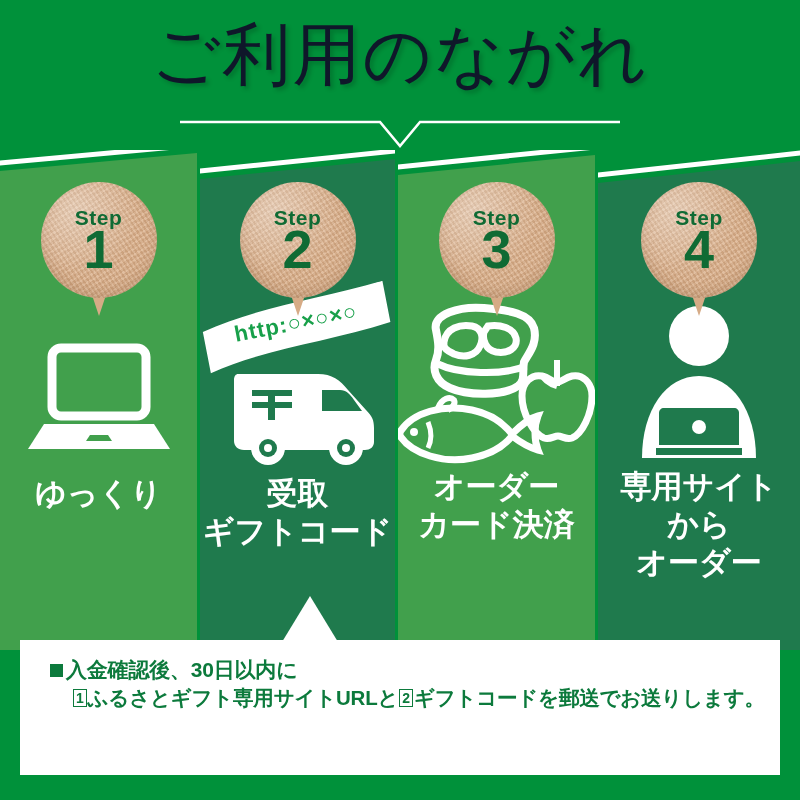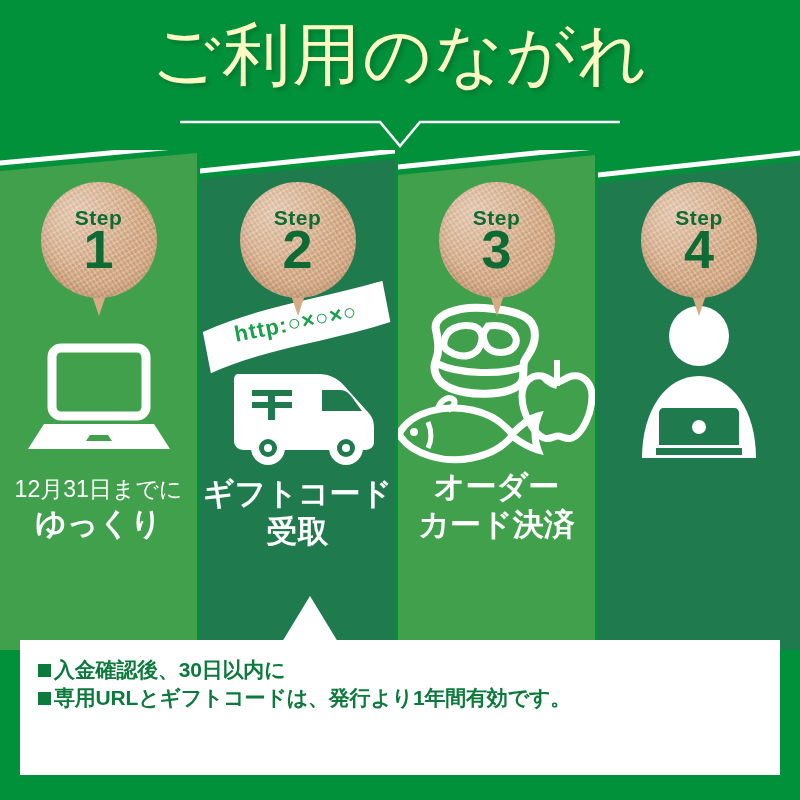--- a/index.html
+++ b/index.html
@@ -9,21 +9,21 @@
     background:#00913a;
     overflow:hidden;
   }
   #stage{position:relative;width:800px;height:800px;overflow:hidden;background:#00913a;}
 
   
   .header{position:absolute;left:0;top:0;width:800px;height:170px;}
   .title{
     position:absolute;left:0;top:18px;width:800px;text-align:center;
     font-family:"Liberation Serif","DejaVu Serif",serif;
-    font-size:68px;line-height:1.1;color:#fef9c3;letter-spacing:2px;
+    font-size:68px;line-height:1.1;color:#0f172a;letter-spacing:2px;
     text-shadow:3px 3px 4px rgba(0,0,0,.18);
     white-space:nowrap;
   }
   .divider{position:absolute;left:180px;top:118px;width:440px;height:34px;}
 
   
   .panels{position:absolute;left:0;top:150px;width:800px;height:500px;}
   .panel{position:absolute;top:0;height:500px;overflow:hidden;}
   .panel .skin{position:absolute;left:-10px;width:calc(100% + 20px);height:560px;}
   .p1{left:0px;width:197px;}
@@ -77,21 +77,21 @@
     position:absolute;left:282px;top:596px;width:0;height:0;
     border-left:28px solid transparent;border-right:28px solid transparent;
     border-bottom:46px solid #ffffff;z-index:8;
   }
 
   
   .note{
     position:absolute;left:20px;top:640px;width:760px;height:135px;
     background:#ffffff;z-index:9;
   }
-  .note-inner{padding:16px 14px 0 18px;}
+  .note-inner{padding:16px 14px 0 30px;}
   .note-line{
     color:#0c7a3c;font-size:21px;font-weight:bold;line-height:1.34;
     white-space:nowrap;letter-spacing:-0.2px;
   }
   .note-line.indent{padding-left:22px;font-size:20.5px;}
   .sq{display:inline-block;width:13px;height:13px;background:#0c7a3c;margin-right:3px;}
   .boxnum{
     display:inline-block;border:1.6px solid #0c7a3c;font-size:14px;line-height:1;
     padding:1px 2px;margin:0 1px;vertical-align:2px;font-weight:bold;
   }
@@ -125,21 +125,20 @@
 
         <div class="icon-zone">
           <svg viewBox="0 0 197 170" width="197" height="170">
             <rect x="52" y="48" width="94" height="68" rx="9" fill="none" stroke="#ffffff" stroke-width="9"></rect>
             <path d="M44 124 L154 124 L170 149 L28 149 Z" fill="#ffffff"></path>
             <path d="M86 141 L90 135 L108 135 L112 141 Z" fill="#41a04c"></path>
           </svg>
         </div>
 
         <div class="caption">
-          <span class="cap-small">12月31日までに</span>
           <span class="cap-big">ゆっくり</span>
         </div>
       </div>
     </div>
 
     <div class="panel p2">
       <svg class="skin" viewBox="0 0 215 560" preserveAspectRatio="none">
         <path d="M0 30 L215 8 L215 560 L0 560 Z" fill="#1f7a4d"></path>
         <path d="M0 22 L215 0" stroke="#ffffff" stroke-width="5" fill="none"></path>
       </svg>
@@ -172,22 +171,22 @@
             <circle cx="68" cy="90" r="17" fill="#ffffff"></circle>
             <circle cx="68" cy="90" r="9" fill="#1f7a4d"></circle>
             <circle cx="68" cy="90" r="4" fill="#ffffff"></circle>
             <circle cx="146" cy="90" r="17" fill="#ffffff"></circle>
             <circle cx="146" cy="90" r="9" fill="#1f7a4d"></circle>
             <circle cx="146" cy="90" r="4" fill="#ffffff"></circle>
           </svg>
         </div>
 
         <div class="caption">
+          <span class="cap-big">受取</span>
           <span class="cap-big">ギフトコード</span>
-          <span class="cap-big">受取</span>
         </div>
       </div>
     </div>
 
     <div class="panel p3">
       <svg class="skin" viewBox="0 0 217 560" preserveAspectRatio="none">
         <path d="M0 26 L217 4 L217 560 L0 560 Z" fill="#41a04c"></path>
         <path d="M0 18 L217 -4" stroke="#ffffff" stroke-width="5" fill="none"></path>
       </svg>
       <div class="panel-body">
@@ -254,31 +253,36 @@
         <div class="icon-zone">
           <svg viewBox="0 0 202 170" width="202" height="170">
             <circle cx="101" cy="36" r="30" fill="#ffffff"></circle>
             <path d="M44 158 C44 110 68 76 101 76 C134 76 158 110 158 158 Z" fill="#ffffff"></path>
             <path d="M66 108 L136 108 C139 108 141 110 141 113 L141 145 L61 145 L61 113 C61 110 63 108 66 108 Z" fill="#1f7a4d"></path>
             <circle cx="101" cy="127" r="7" fill="#ffffff"></circle>
             <rect x="58" y="148" width="86" height="7" fill="#1f7a4d"></rect>
           </svg>
         </div>
 
+        <div class="caption" style="top:318px;">
+          <span class="cap-big">専用サイト</span>
+          <span class="cap-big">から</span>
+          <span class="cap-big">オーダー</span>
+        </div>
       </div>
     </div>
 
   </div>
 
   <div class="note-pointer"></div>
 
   <div class="note">
     <div class="note-inner">
       <div class="note-line">
         <span class="sq"></span><span>入金確認後、30日以内に</span>
       </div>
-      <div class="note-line">
-        <span class="sq"></span><span>専用URLとギフトコードは、発行より1年間有効です。</span>
+      <div class="note-line indent">
+        <span class="boxnum">1</span><span>ふるさとギフト専用サイトURLと</span><span class="boxnum">2</span><span>ギフトコードを郵送でお送りします。</span>
       </div>
     </div>
   </div>
 
 </div>
 
 </body></html>

